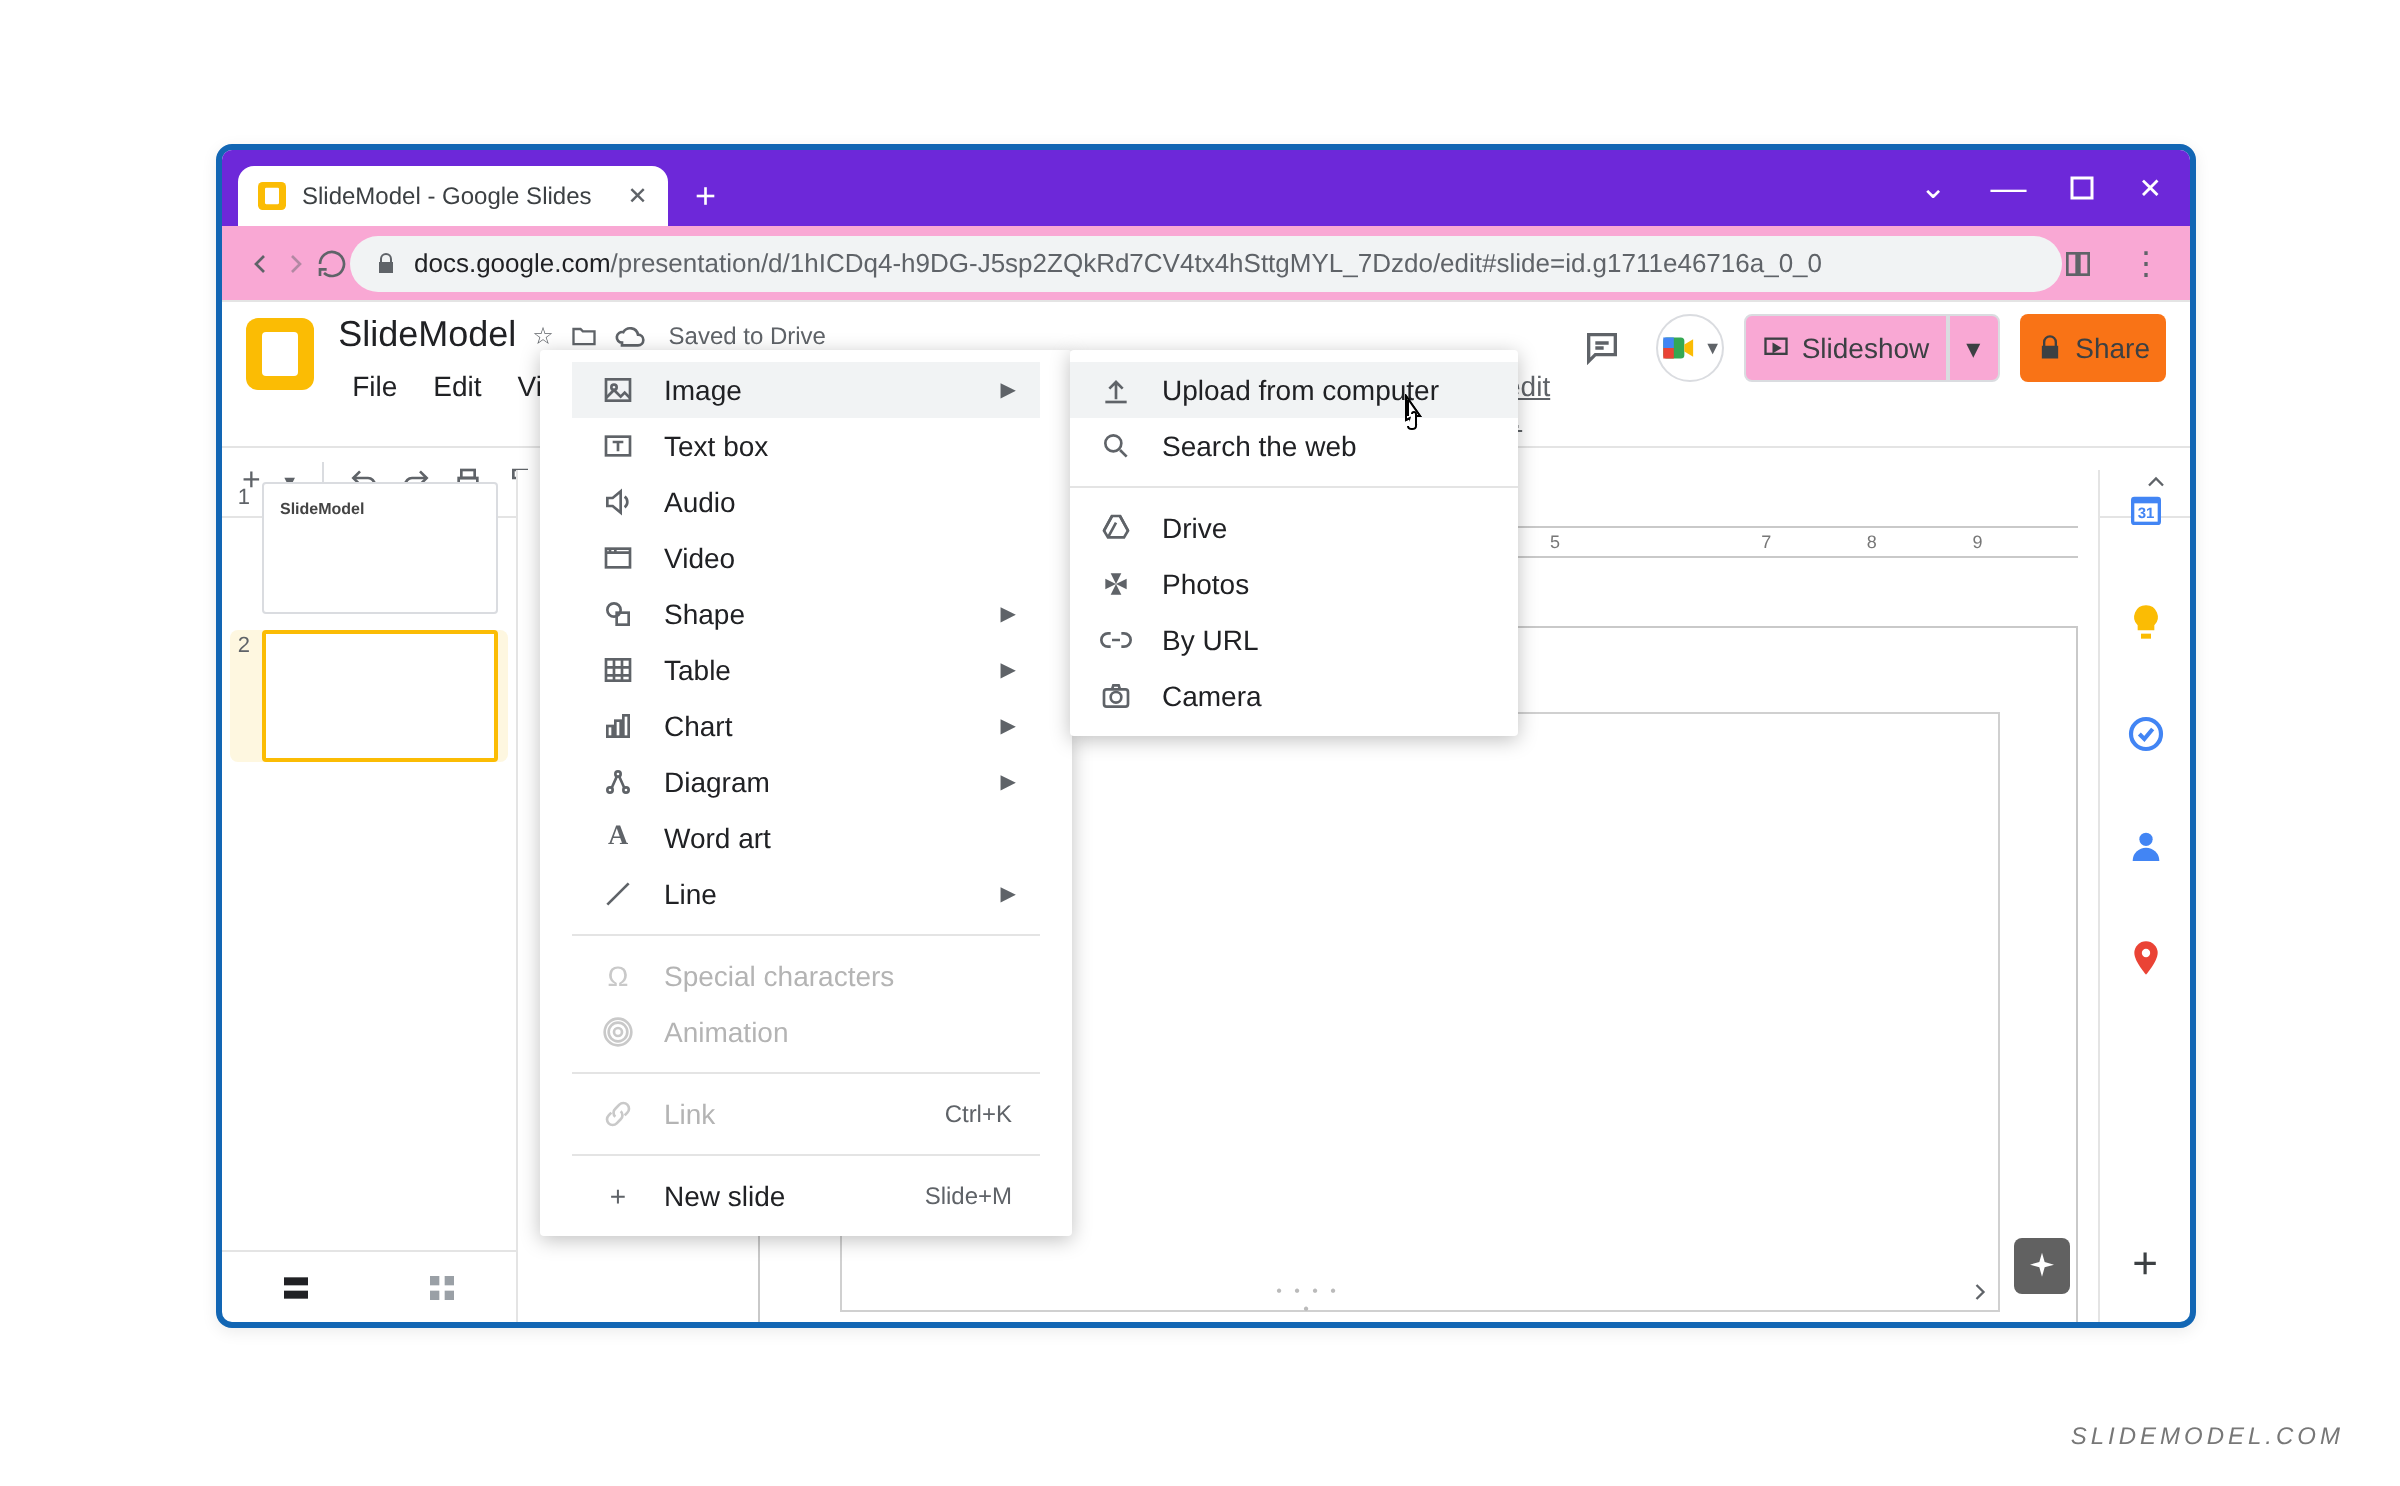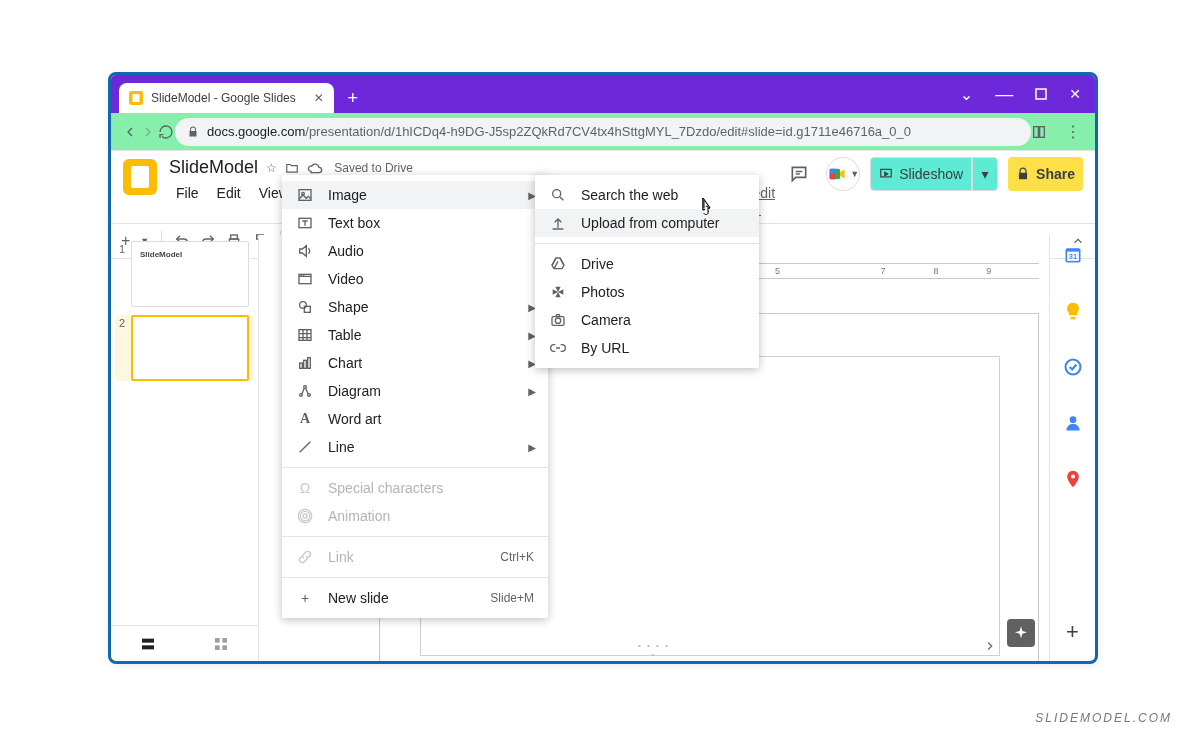--- a/index.html
+++ b/index.html
@@ -8,43 +8,43 @@
   .window-frame { position: absolute; left: 108px; top: 72px; width: 990px; height: 592px; border: 3px solid #1266b4; border-radius: 8px; background: #fff; overflow: hidden; box-shadow: 0 2px 8px rgba(0,0,0,.08); }
 
   .titlebar { height: 38px; background: #6d28d9; display: flex; align-items: flex-end; }
   .tab { background: #fff; border-radius: 8px 8px 0 0; height: 30px; margin-left: 8px; display: flex; align-items: center; padding: 0 10px; gap: 8px; font-size: 12px; color: #3c4043; }
   .tab-favicon { width:14px; height:14px; }
   .tab .close-tab { font-size:12px; color:#5f6368; margin-left: 10px; }
   .new-tab { width: 26px; height: 26px; display: flex; align-items: center; justify-content: center; color: #fff; font-size: 18px; margin-left: 6px; margin-bottom:2px; }
   .win-controls { margin-left: auto; display: flex; align-items: center; gap: 22px; padding-right: 14px; height: 100%; }
   .win-controls span { color:#fff; }
 
-  .addrbar { height: 38px; background: #86efac; display: flex; align-items: center; padding: 0 10px; border-bottom: 1px solid #e4e4e4; }
+  .addrbar { height: 38px; background: #f9a8d4; display: flex; align-items: center; padding: 0 10px; border-bottom: 1px solid #e4e4e4; }
   .addr-btn { color:#5f6368; display:flex; align-items:center; justify-content:center; width:18px; }
   .url-field { flex: 1; background: #f1f3f4; border-radius: 16px; height: 28px; display: flex; align-items: center; padding: 0 12px; gap: 8px; font-size: 13px; color: #5f6368; }
   .url-dark { color:#202124; }
   .right-addr { display:flex; gap:18px; align-items:center; color:#5f6368; padding-right:4px; }
 
   .app-header { padding: 6px 12px 0 12px; display: flex; align-items: flex-start; }
   .logo { width: 36px; height: 36px; background: #fbbc04; border-radius: 6px; display:flex; align-items:center; justify-content:center; margin-top:2px; margin-right:12px; }
   .logo-inner { width:18px; height:22px; background:#fff; border-radius:2px; position:relative; }
   .title-area { display:flex; flex-direction:column; }
   .doc-title-row { display:flex; align-items:center; gap:8px; }
   .doc-title { font-size:18px; color:#202124; }
   .doc-meta { display:flex; align-items:center; gap:4px; color:#5f6368; font-size:12px; }
   .menubar { display:flex; gap:4px; font-size:14px; color:#202124; margin-top:4px; }
   .menu-item { padding: 3px 7px; border-radius:4px; cursor:default; }
   .menu-item.active { background:#e9f0fd; color:#1a73e8; }
   .last-edit { text-decoration: underline; color:#5f6368; font-size:14px; margin-left: 6px; align-self: center; padding-top:3px; }
 
   .header-right { margin-left:auto; display:flex; align-items:center; gap:10px; }
   .round-btn { width:34px; height:34px; border-radius:50%; display:flex; align-items:center; justify-content:center; }
   .meet-btn { border:1px solid #dadce0; }
-  .pill-btn { height:34px; border:1px solid #dadce0; border-radius:4px; display:flex; align-items:center; padding:0 8px; gap:6px; font-size:14px; color:#3c4043; background:#5eead4; }
-  .share-btn { background:#fde047; border:none; font-weight:700; }
+  .pill-btn { height:34px; border:1px solid #dadce0; border-radius:4px; display:flex; align-items:center; padding:0 8px; gap:6px; font-size:14px; color:#3c4043; background:#f9a8d4; }
+  .share-btn { background:#f97316; border:none; font-weight:400; }
   .caret-btn { width:26px; border-left:1px solid #dadce0; }
 
   .toolbar { height: 36px; border-top:1px solid #e4e4e4; border-bottom:1px solid #e4e4e4; display:flex; align-items:center; padding:0 10px; gap:10px; color:#5f6368; margin-top:6px; }
   .toolbar .sep { width:1px; height:20px; background:#dadce0; margin: 0 2px; }
   .collapse { margin-left:auto; color:#5f6368; }
 
   .workspace { position:absolute; top:160px; bottom:0; left:0; right:0; display:flex; }
   .left-panel { width:148px; border-right:1px solid #e4e4e4; display:flex; flex-direction:column; }
   .thumb-list { flex:1; padding:6px 4px; font-size:10px; color:#5f6368; }
   .thumb { display:flex; gap:6px; margin-bottom:8px; }
@@ -62,21 +62,21 @@
   .slide-canvas { position:absolute; left:120px; top:78px; width:660px; height:386px; border:1px solid #c9c9c9; background:#fff; }
   .text-placeholder { position:absolute; left:40px; top:42px; width:580px; height:300px; border:1px solid #d0d0d0; }
   .speaker-handle { position:absolute; bottom:2px; left:50%; transform:translateX(-50%); width:40px; color:#bbb; font-size:8px; letter-spacing:2px; text-align:center; }
   .explore { position:absolute; right:14px; bottom:14px; width:28px; height:28px; background:#616161; border-radius:4px; display:flex; align-items:center; justify-content:center; color:#fff; }
 
   .right-sidebar { width:46px; border-left:1px solid #e4e4e4; display:flex; flex-direction:column; align-items:center; padding-top:10px; gap:36px; }
   .r-plus { font-size:22px; color:#3c4043; margin-top:auto; margin-bottom:16px; }
   .sidepanel-collapse { position:absolute; bottom:8px; right:52px; color:#5f6368; }
 
   
-  .dropdown { position:absolute; left:171px; top:100px; width:266px; background:#fff; box-shadow:0 2px 10px rgba(0,0,0,.25); border-radius:2px; padding:6px 0; font-size:14px; color:#202124; z-index: 50; }
+  .dropdown { position:absolute; left:159px; top:100px; width:266px; background:#fff; box-shadow:0 2px 10px rgba(0,0,0,.25); border-radius:2px; padding:6px 16px; font-size:14px; color:#202124; z-index: 50; }
   .dd-item { display:flex; align-items:center; padding:6px 14px; gap:14px; color:#202124; position:relative; }
   .dd-item.disabled { color:#b4b4b4; }
   .dd-item .arrow { position:absolute; right:12px; color:#5f6368; font-size:10px; }
   .dd-item .shortcut { position:absolute; right:14px; color:#5f6368; font-size:12px; }
   .dd-sep { height:1px; background:#e4e4e4; margin:6px 0; }
   .dd-item .ic { width:18px; color:#5f6368; display:flex; justify-content:center; }
   .dd-item.highlight { background:#f1f3f4; }
   .dd-item.disabled .ic { color:#c9c9c9; }
 
   .submenu { position:absolute; left:424px; top:100px; width:224px; background:#fff; box-shadow:0 2px 10px rgba(0,0,0,.25); border-radius:2px; padding:6px 0; font-size:14px; z-index:55; }
@@ -469,73 +469,73 @@
       </div>
     <div class="dd-sep"></div>
     <div class="dd-item">
         <span class="ic">+</span>
         <span>New slide</span>
         <span class="shortcut">Slide+M</span>
       </div>
   </div>
 
   <div class="submenu">
+    <div class="dd-item highlight">
+        <span class="ic">
+          <svg width="16" height="16" viewBox="0 0 24 24" fill="none" stroke="#5f6368" stroke-width="2">
+            <path d="M12 19V6M7 11l5-5 5 5"></path>
+            <path d="M4 21h16"></path>
+          </svg>
+        </span>
+        <span>Upload from computer</span>
+      </div>
     <div class="dd-item">
         <span class="ic">
           <svg width="16" height="16" viewBox="0 0 24 24" fill="none" stroke="#5f6368" stroke-width="2">
             <circle cx="10" cy="10" r="6"></circle>
             <path d="M20 20l-5-5"></path>
           </svg>
         </span>
         <span>Search the web</span>
       </div>
-    <div class="dd-item highlight">
-        <span class="ic">
-          <svg width="16" height="16" viewBox="0 0 24 24" fill="none" stroke="#5f6368" stroke-width="2">
-            <path d="M12 19V6M7 11l5-5 5 5"></path>
-            <path d="M4 21h16"></path>
-          </svg>
-        </span>
-        <span>Upload from computer</span>
-      </div>
     <div class="dd-sep"></div>
     <div class="dd-item">
         <span class="ic">
           <svg width="16" height="16" viewBox="0 0 24 24" fill="none" stroke="#5f6368" stroke-width="2">
             <path d="M9 3h6l6 11-3 5H6l-3-5z"></path>
             <path d="M9 3L3 14M15 3l6 11M6 19l6-11"></path>
           </svg>
         </span>
         <span>Drive</span>
       </div>
     <div class="dd-item">
         <span class="ic">
           <svg width="16" height="16" viewBox="0 0 24 24" fill="#5f6368">
             <path d="M12 12l-8-4v8zM12 12l8 4v-8zM12 12l-4 8h8zM12 12l4-8H8z"></path>
           </svg>
         </span>
         <span>Photos</span>
+      </div>
+    <div class="dd-item">
+        <span class="ic">
+          <svg width="16" height="16" viewBox="0 0 24 24" fill="none" stroke="#5f6368" stroke-width="2">
+            <path d="M9 12h6M7 12a5 5 0 0 1 0-0M8 7H6a5 5 0 0 0 0 10h2M16 7h2a5 5 0 0 1 0 10h-2"></path>
+          </svg>
+        </span>
+        <span>By URL</span>
       </div>
     <div class="dd-item">
         <span class="ic">
           <svg width="16" height="16" viewBox="0 0 24 24" fill="none" stroke="#5f6368" stroke-width="2">
             <rect x="3" y="7" width="18" height="13" rx="2"></rect>
             <circle cx="12" cy="13" r="4"></circle>
             <path d="M9 7l1-3h4l1 3"></path>
           </svg>
         </span>
         <span>Camera</span>
-      </div>
-    <div class="dd-item">
-        <span class="ic">
-          <svg width="16" height="16" viewBox="0 0 24 24" fill="none" stroke="#5f6368" stroke-width="2">
-            <path d="M9 12h6M7 12a5 5 0 0 1 0-0M8 7H6a5 5 0 0 0 0 10h2M16 7h2a5 5 0 0 1 0 10h-2"></path>
-          </svg>
-        </span>
-        <span>By URL</span>
       </div>
   </div>
 
   <div class="cursor">
     <svg width="18" height="22" viewBox="0 0 18 22">
         <path d="M6 1v12l2-1 1 4 2-1-1-4h3z" fill="#fff" stroke="#000" stroke-width="1"></path>
         <path d="M6 1v12l2-1 1 4 2-1-1-4h3z" fill="#fff" stroke="#000"></path>
         <path d="M7 3v8" stroke="#000"></path>
         <path d="M9 18c0 2 4 2 4 0v-6a1 1 0 1 0-2 0" fill="#fff" stroke="#000" stroke-width="1" transform="translate(-2,-2)"></path>
       </svg>

